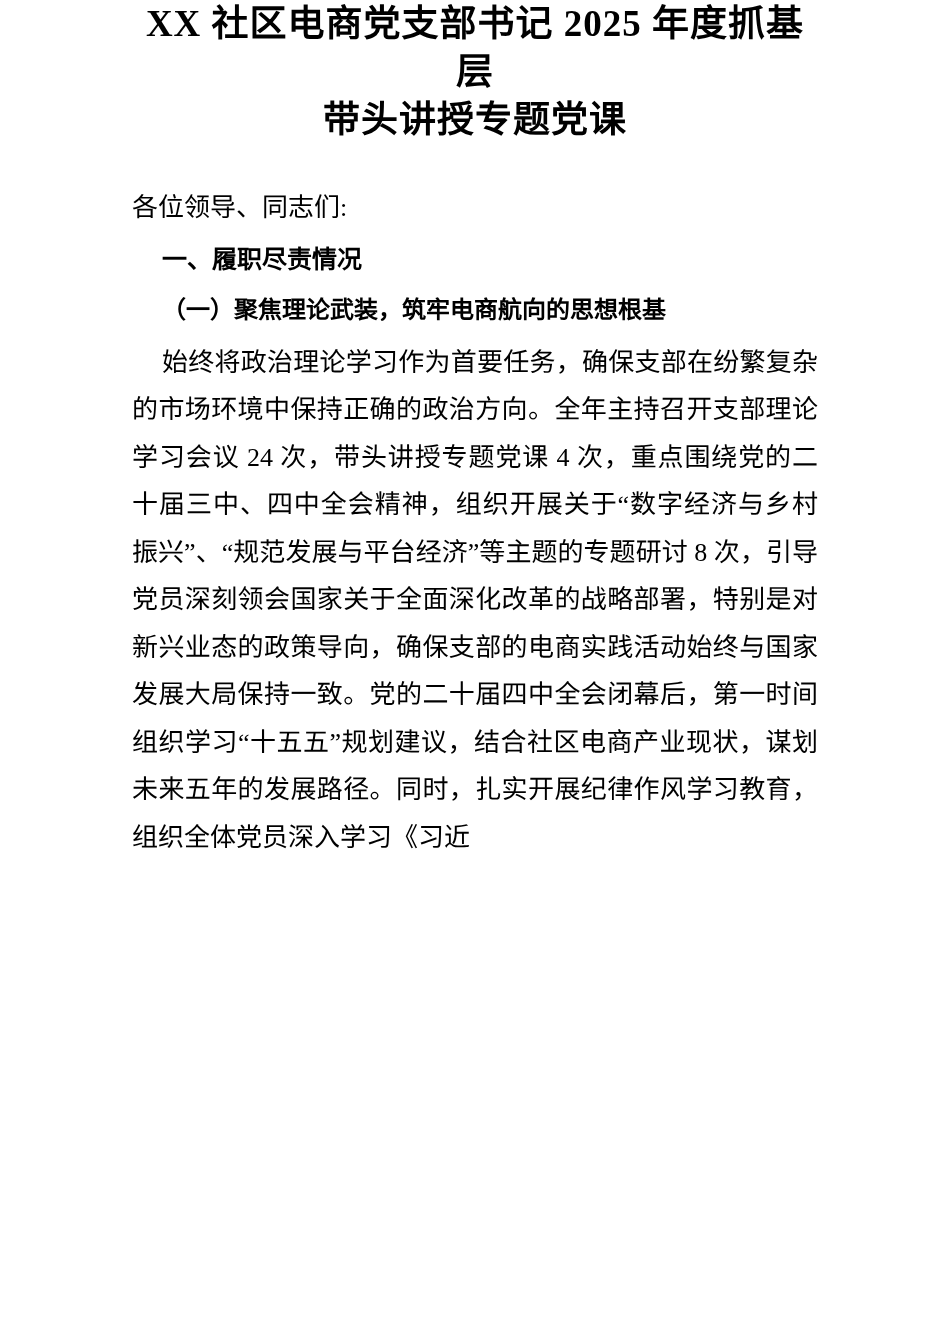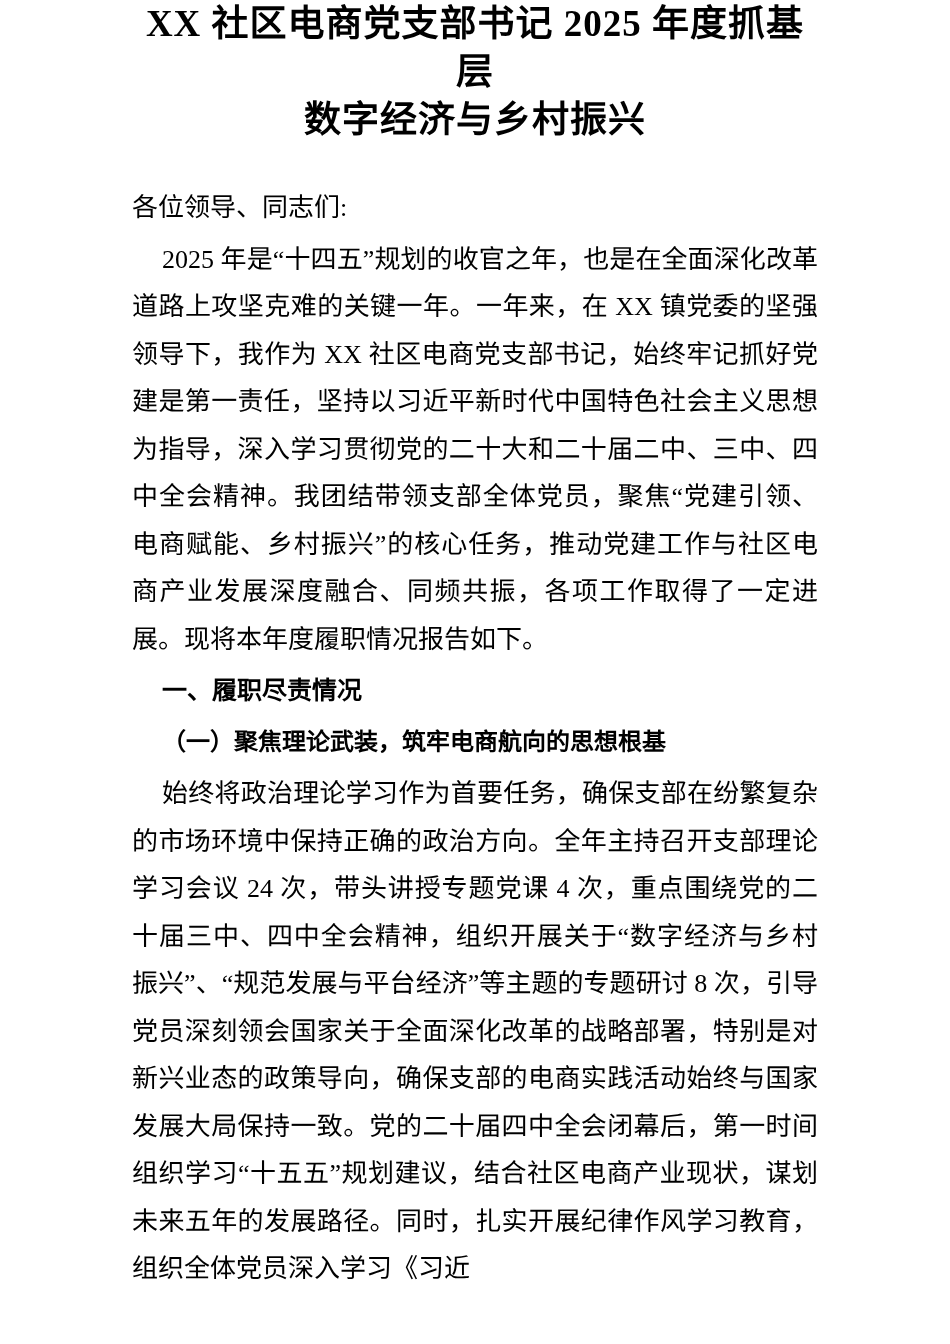--- a/index.html
+++ b/index.html
@@ -60,23 +60,22 @@
     font-family: "Liberation Serif", serif;
   }
 </style>
 </head>
 <body>
 
 <div class="page">
   <div class="inner">
     <div class="doc-title">
       <div>XX 社区电商党支部书记 2025 年度抓基层</div>
-      <div>数字经济与乡村振兴</div>
+      <div>带头讲授专题党课</div>
     </div>
     <div class="doc-body">
       <p class="salutation">各位领导、同志们:</p>
-      <p class="para">2025 年是“十四五”规划的收官之年，也是在全面深化改革道路上攻坚克难的关键一年。一年来，在 XX 镇党委的坚强领导下，我作为 XX 社区电商党支部书记，始终牢记抓好党建是第一责任，坚持以习近平新时代中国特色社会主义思想为指导，深入学习贯彻党的二十大和二十届二中、三中、四中全会精神。我团结带领支部全体党员，聚焦“党建引领、电商赋能、乡村振兴”的核心任务，推动党建工作与社区电商产业发展深度融合、同频共振，各项工作取得了一定进展。现将本年度履职情况报告如下。</p>
       <p class="h-level1">一、履职尽责情况</p>
       <p class="h-level2">（一）聚焦理论武装，筑牢电商航向的思想根基</p>
       <p class="para">始终将政治理论学习作为首要任务，确保支部在纷繁复杂的市场环境中保持正确的政治方向。全年主持召开支部理论学习会议 24 次，带头讲授专题党课 4 次，重点围绕党的二十届三中、四中全会精神，组织开展关于“数字经济与乡村振兴”、“规范发展与平台经济”等主题的专题研讨 8 次，引导党员深刻领会国家关于全面深化改革的战略部署，特别是对新兴业态的政策导向，确保支部的电商实践活动始终与国家发展大局保持一致。党的二十届四中全会闭幕后，第一时间组织学习“十五五”规划建议，结合社区电商产业现状，谋划未来五年的发展路径。同时，扎实开展纪律作风学习教育，组织全体党员深入学习《习近</p>
     </div>
   </div>
 </div>
 
 </body></html>

